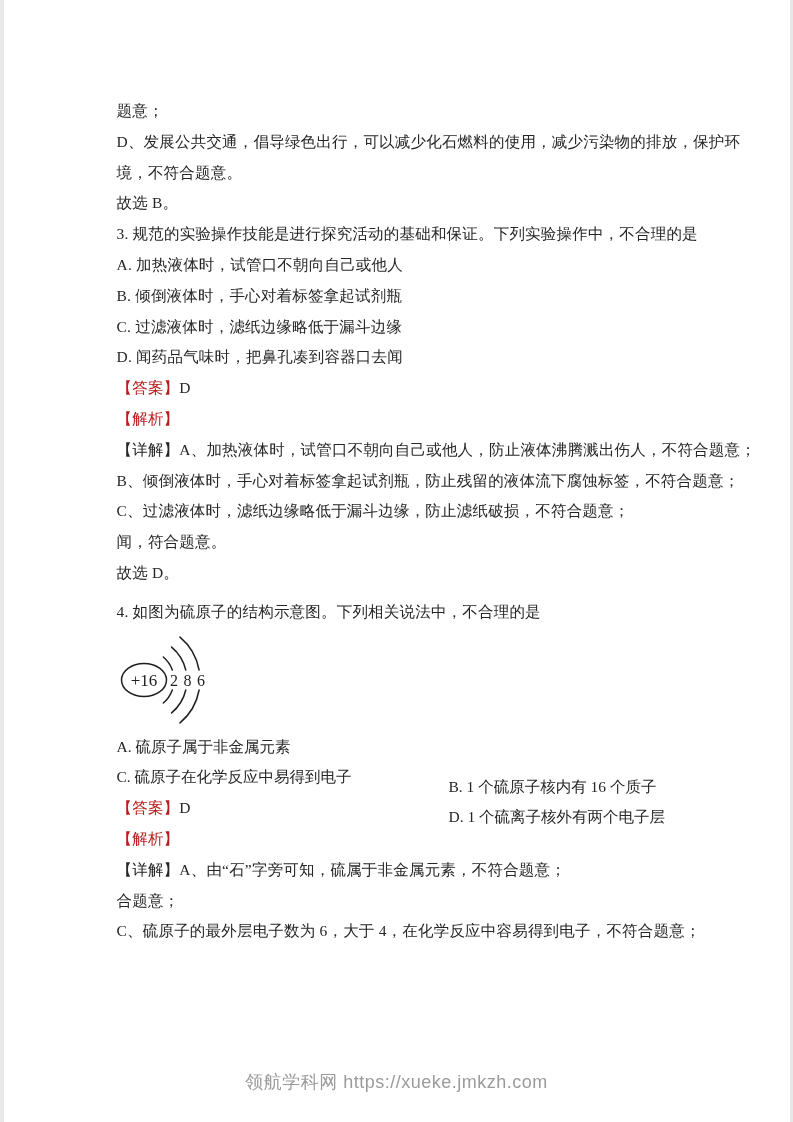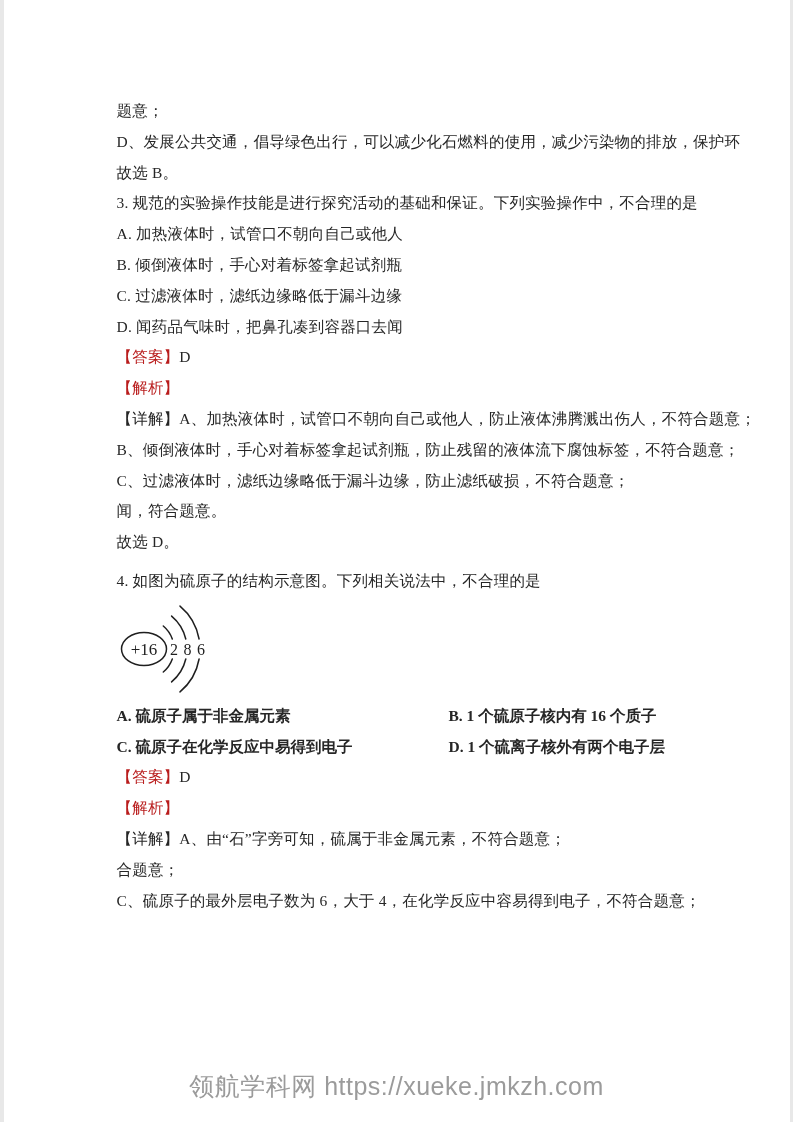--- a/index.html
+++ b/index.html
@@ -31,43 +31,44 @@
   .diagram-wrap {
     position: relative;
     height: 104px;
   }
   .diagram-wrap svg { position: absolute; left: 0; top: 2px; }
   .atom-stroke { fill: none; stroke: #1f1f1f; stroke-width: 1.5; stroke-linecap: round; }
   .atom-text {
     font-family: "Liberation Serif", "DejaVu Serif", serif;
     fill: #1f1f1f;
   }
-  .opts-row { display: flex; height: 30.8px; line-height: 30.8px; font-weight: bold; }
+  .opts-row { display: flex; height: 30.8px; line-height: 30.8px; }
   .opt-left { width: 332px; white-space: nowrap; }
-  .opt-right { flex: 1; white-space: nowrap; }
+  .opt-right { flex: 1; white-space: nowrap; margin-top: 40px; }
   .footer {
     position: absolute;
     left: 0;
     right: 0;
     top: 1070px;
     text-align: center;
     font-family: "Liberation Sans", "DejaVu Sans", sans-serif;
-    font-size: 25px;
+    font-size: 18px;
     letter-spacing: 0.5px;
     color: #9b9b9b;
   }
 </style>
 </head>
 <body>
 
 <div class="page">
   <div class="content">
 
     <div class="line">题意；</div>
     <div class="line">D、发展公共交通，倡导绿色出行，可以减少化石燃料的使用，减少污染物的排放，保护环</div>
+    <div class="line">境，不符合题意。</div>
     <div class="line">故选 B。</div>
 
     <div class="line">3. 规范的实验操作技能是进行探究活动的基础和保证。下列实验操作中，不合理的是</div>
     <div class="line">A. 加热液体时，试管口不朝向自己或他人</div>
     <div class="line">B. 倾倒液体时，手心对着标签拿起试剂瓶</div>
     <div class="line">C. 过滤液体时，滤纸边缘略低于漏斗边缘</div>
     <div class="line">D. 闻药品气味时，把鼻孔凑到容器口去闻</div>
     <div class="line"><span class="accent">【答案】</span><span>D</span></div>
     <div class="line accent">【解析】</div>
     <div class="line">【详解】A、加热液体时，试管口不朝向自己或他人，防止液体沸腾溅出伤人，不符合题意；</div>

